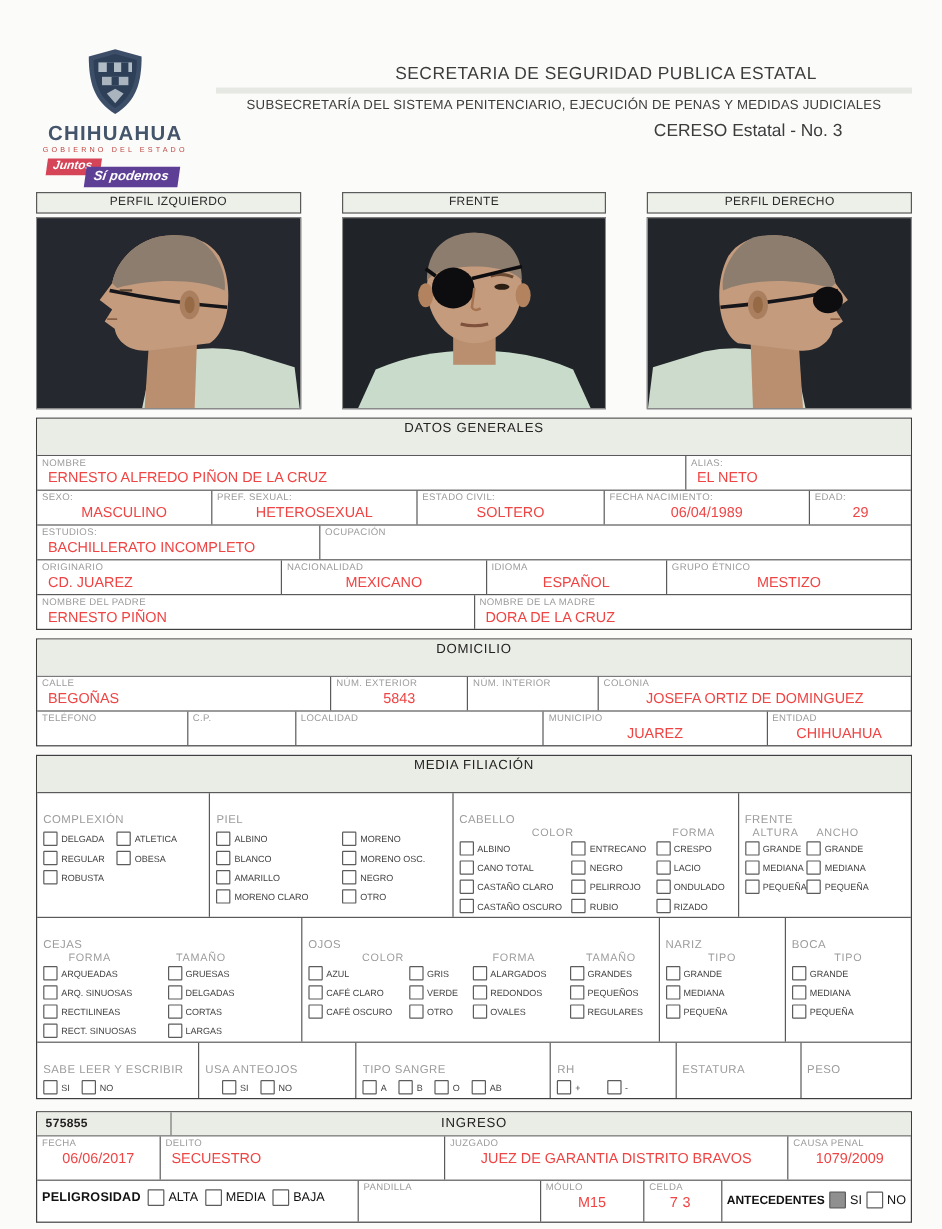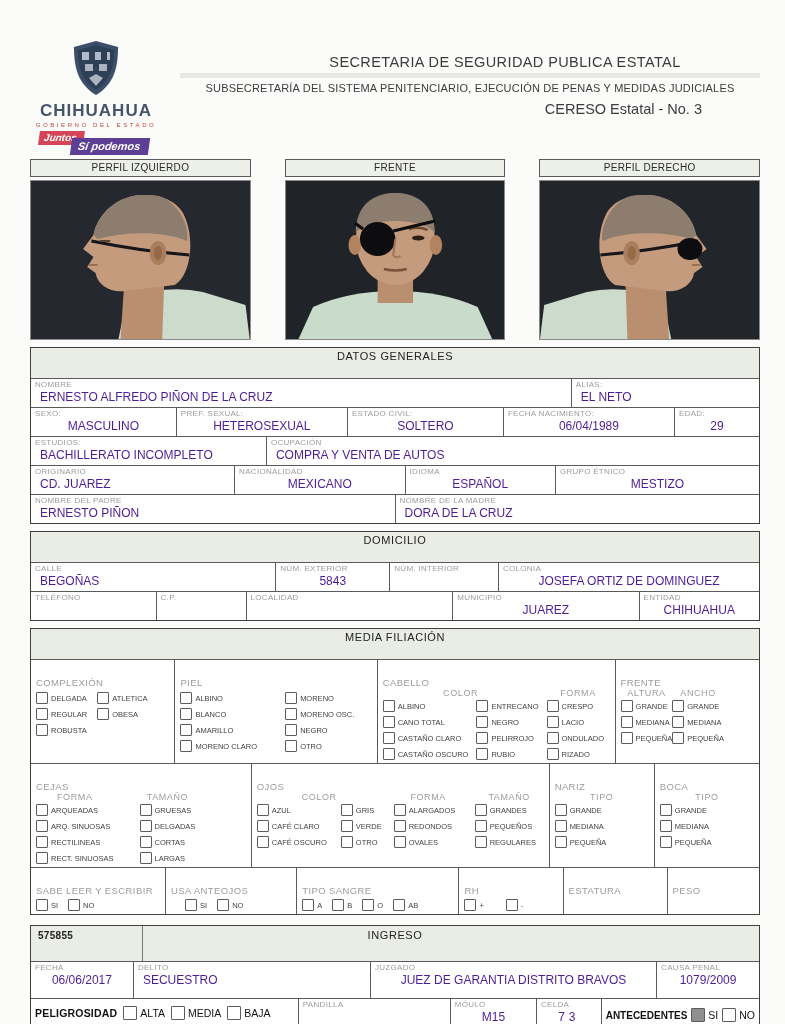--- a/index.html
+++ b/index.html
@@ -33,21 +33,21 @@
   .photo{border:1px solid #8a8a8a;height:158px;background:#22262b;}
   .photo svg{display:block;}
 
   
   .section{border:1.5px solid #3f3f3f;margin-top:7px;background:#fff;}
   .sec-hd{background:#eaece6;text-align:center;font-size:11px;color:#222;height:30px;line-height:16px;letter-spacing:.6px;position:relative;}
   .frow{display:flex;border-top:1px solid #5a5a5a;}
   .fcell{flex:1;padding:1px 4px 2px 4px;min-height:27px;box-sizing:border-box;}
   .fcell + .fcell{border-left:1px solid #5a5a5a;}
   .flabel{font-size:8px;color:#9c9c9c;letter-spacing:.3px;white-space:nowrap;}
-  .fval{font-size:12px;color:#4c1d95;text-align:center;min-height:15px;line-height:16px;white-space:nowrap;}
+  .fval{font-size:12px;color:#ef4444;text-align:center;min-height:15px;line-height:16px;white-space:nowrap;}
   .fval.left{text-align:left;padding-left:5px;}
 
   
   .mrow{display:flex;border-top:1px solid #5a5a5a;align-items:stretch;}
   .mcell{padding:2px 5px 3px 5px;box-sizing:border-box;}
   .mcell + .mcell{border-left:1px solid #5a5a5a;}
   .grp-title{font-size:9.5px;color:#9c9c9c;letter-spacing:.4px;margin-top:15px;}
   .col-head{font-size:9px;color:#9c9c9c;text-align:center;letter-spacing:.6px;margin-bottom:2px;}
   .cols{display:flex;gap:10px;}
   .col{display:flex;flex-direction:column;gap:4px;}
@@ -194,21 +194,20 @@
         <div class="fval">29</div>
       </div>
     </div>
     <div class="frow">
       <div class="fcell" style="flex:1.5">
         <div class="flabel">ESTUDIOS:</div>
         <div class="fval left">BACHILLERATO INCOMPLETO</div>
       </div>
       <div class="fcell" style="flex:3.2">
         <div class="flabel">OCUPACIÓN</div>
-        <div class="fval left">COMPRA Y VENTA DE AUTOS</div>
       </div>
     </div>
     <div class="frow">
       <div class="fcell" style="flex:1.45">
         <div class="flabel">ORIGINARIO</div>
         <div class="fval left">CD. JUAREZ</div>
       </div>
       <div class="fcell" style="flex:1.2">
         <div class="flabel">NACIONALIDAD</div>
         <div class="fval">MEXICANO</div>
@@ -684,21 +683,21 @@
         <div class="fval"></div>
       </div>
       <div class="mcell" style="flex:1.05">
         <div class="grp-title">PESO</div>
         <div class="fval"></div>
       </div>
     </div>
   </div>
 
   <div class="section" style="margin-top:10px">
-    <div class="sec-hd" style="height:35px;line-height:19px">
+    <div class="sec-hd" style="height:19px;line-height:19px">
       <span class="reg-box">575855</span>
       <span>INGRESO</span>
     </div>
     <div class="frow" style="min-height:36px">
       <div class="fcell" style="flex:1.05">
         <div class="flabel">FECHA</div>
         <div class="fval">06/06/2017</div>
       </div>
       <div class="fcell" style="flex:2.55">
         <div class="flabel">DELITO</div>

